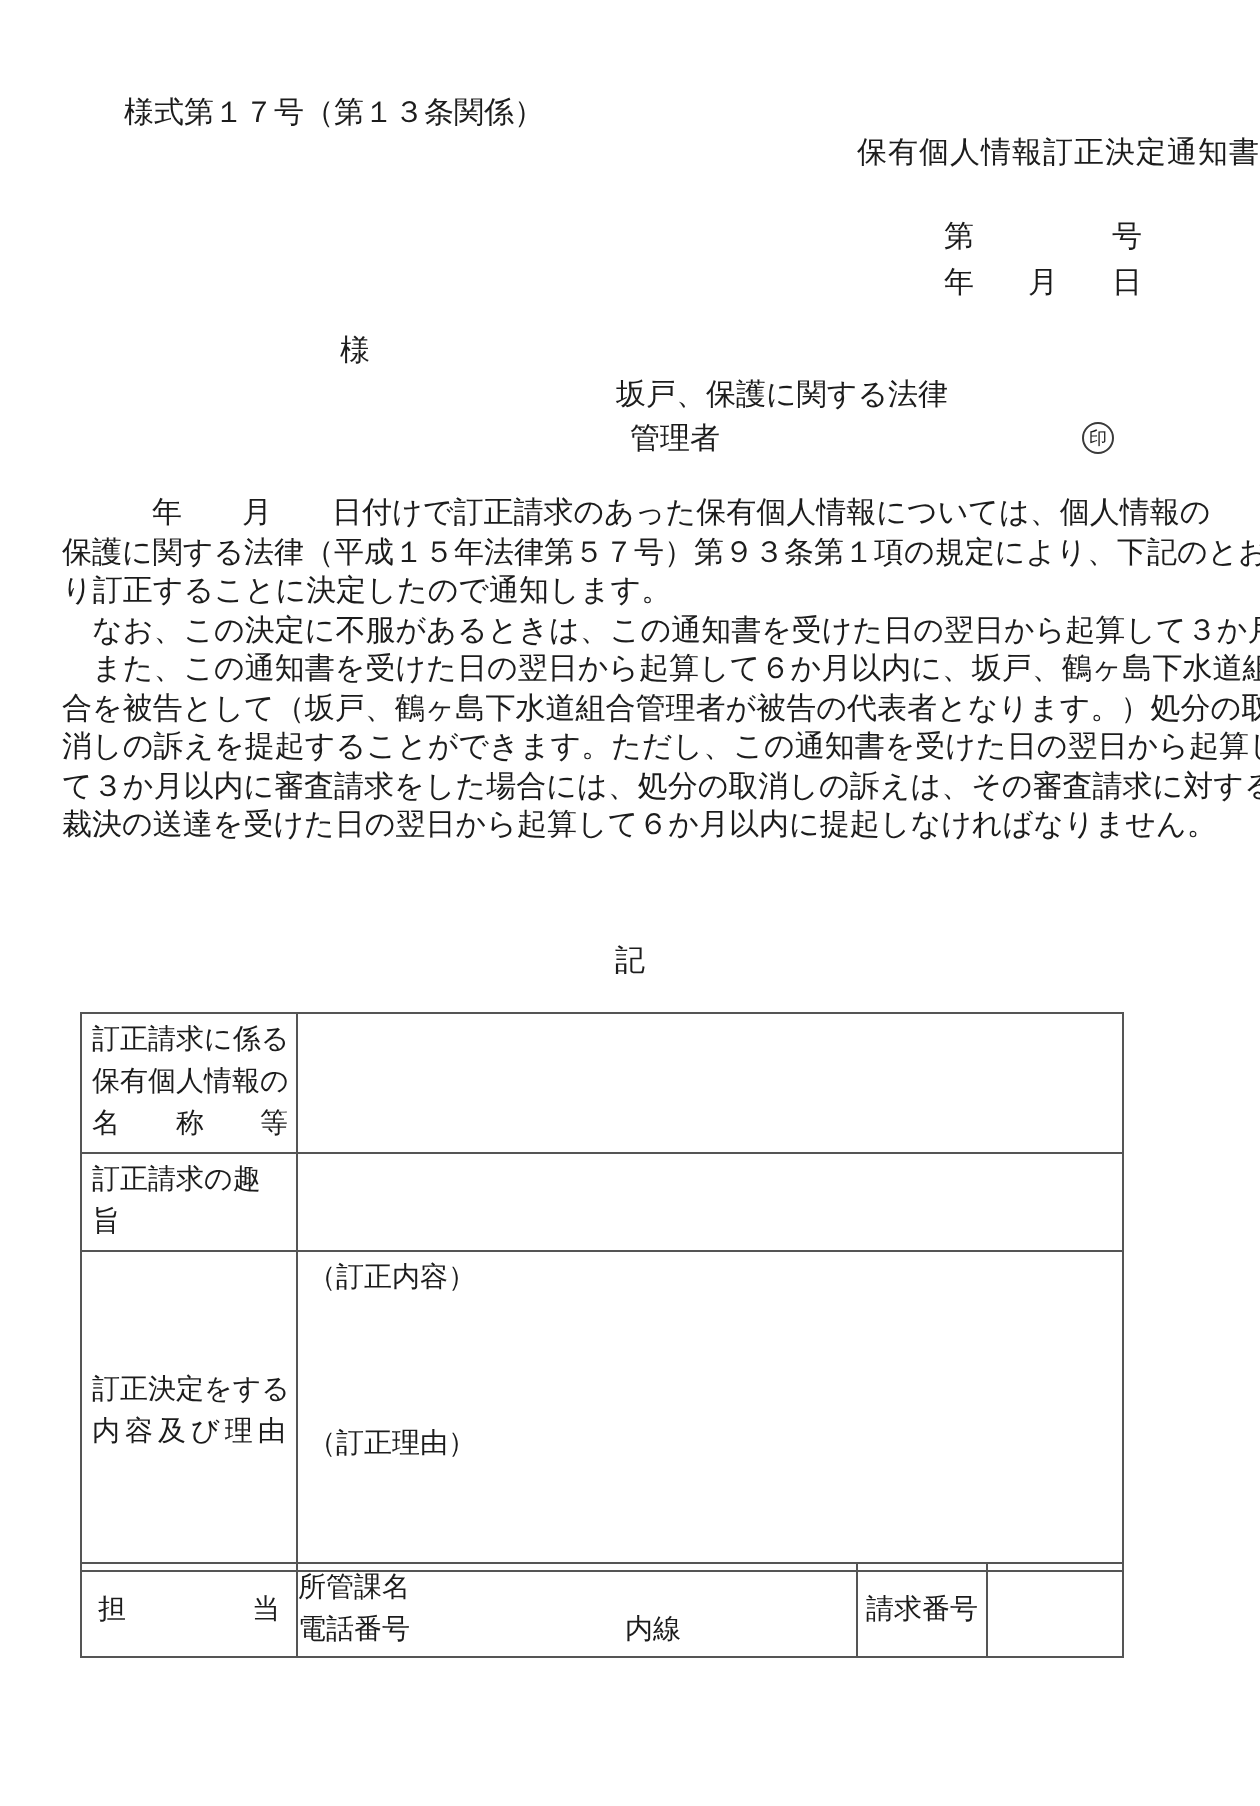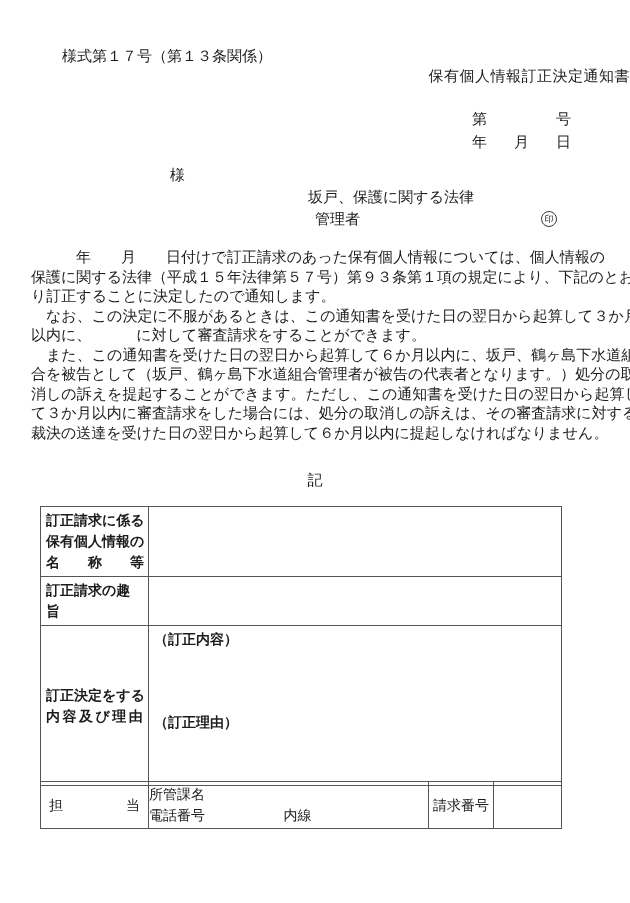--- a/index.html
+++ b/index.html
@@ -21,31 +21,31 @@
     border:1px solid #3a3a3a;border-radius:50%;
     display:flex;align-items:center;justify-content:center;
   }
   .seal span{font-size:9px;line-height:9px;}
   .body-text{left:31px;top:248px;width:574px;line-height:19.5px;}
   .body-text div{white-space:pre;}
   .record{left:0;top:471px;width:630px;text-align:center;}
   table{border-collapse:collapse;table-layout:fixed;font-size:14px;color:#1c1c1c;}
   td{border:1px solid #555555;vertical-align:top;padding:0;}
   .main-table{position:absolute;left:40px;top:506px;width:521px;}
-  .main-table td{line-height:21px;font-weight:bold;}
+  .main-table td{line-height:21px;}
   .cell-pad{padding:3px 5px;}
   .vmid{vertical-align:middle;}
   .jline{display:block;white-space:pre;}
   .spread6{letter-spacing:2.5px;white-space:nowrap;text-align:right;}
   .reason-label{margin-top:62px;}
   .bottom-table{position:absolute;left:40px;top:781px;width:521px;}
   .bottom-table td{line-height:21px;}
   .staff-cell{display:flex;justify-content:space-between;padding:0 8px;}
   .dept-pad{padding:2px 0;}
-  .ext{margin-left:75px;}
+  .ext{margin-left:104px;}
   .center-cell{text-align:center;vertical-align:middle;}
 </style>
 </head>
 <body>
 
 <div class="page">
 
   <div class="abs doc-note">様式第１７号（第１３条関係）</div>
 
   <div class="abs doc-title">保有個人情報訂正決定通知書</div>
@@ -70,21 +70,20 @@
 
   <div class="abs seal">
     <span>印</span>
   </div>
 
   <div class="abs body-text">
       <div>　　　年　　月　　日付けで訂正請求のあった保有個人情報については、個人情報の</div>
       <div>保護に関する法律（平成１５年法律第５７号）第９３条第１項の規定により、下記のとお</div>
       <div>り訂正することに決定したので通知します。</div>
       <div>　なお、この決定に不服があるときは、この通知書を受けた日の翌日から起算して３か月</div>
-      <div>以内に、　　　に対して審査請求をすることができます。</div>
       <div>　また、この通知書を受けた日の翌日から起算して６か月以内に、坂戸、鶴ヶ島下水道組</div>
       <div>合を被告として（坂戸、鶴ヶ島下水道組合管理者が被告の代表者となります。）処分の取</div>
       <div>消しの訴えを提起することができます。ただし、この通知書を受けた日の翌日から起算し</div>
       <div>て３か月以内に審査請求をした場合には、処分の取消しの訴えは、その審査請求に対する</div>
       <div>裁決の送達を受けた日の翌日から起算して６か月以内に提起しなければなりません。</div>
     </div>
 
   <div class="abs record">記</div>
 
   <table class="main-table">

